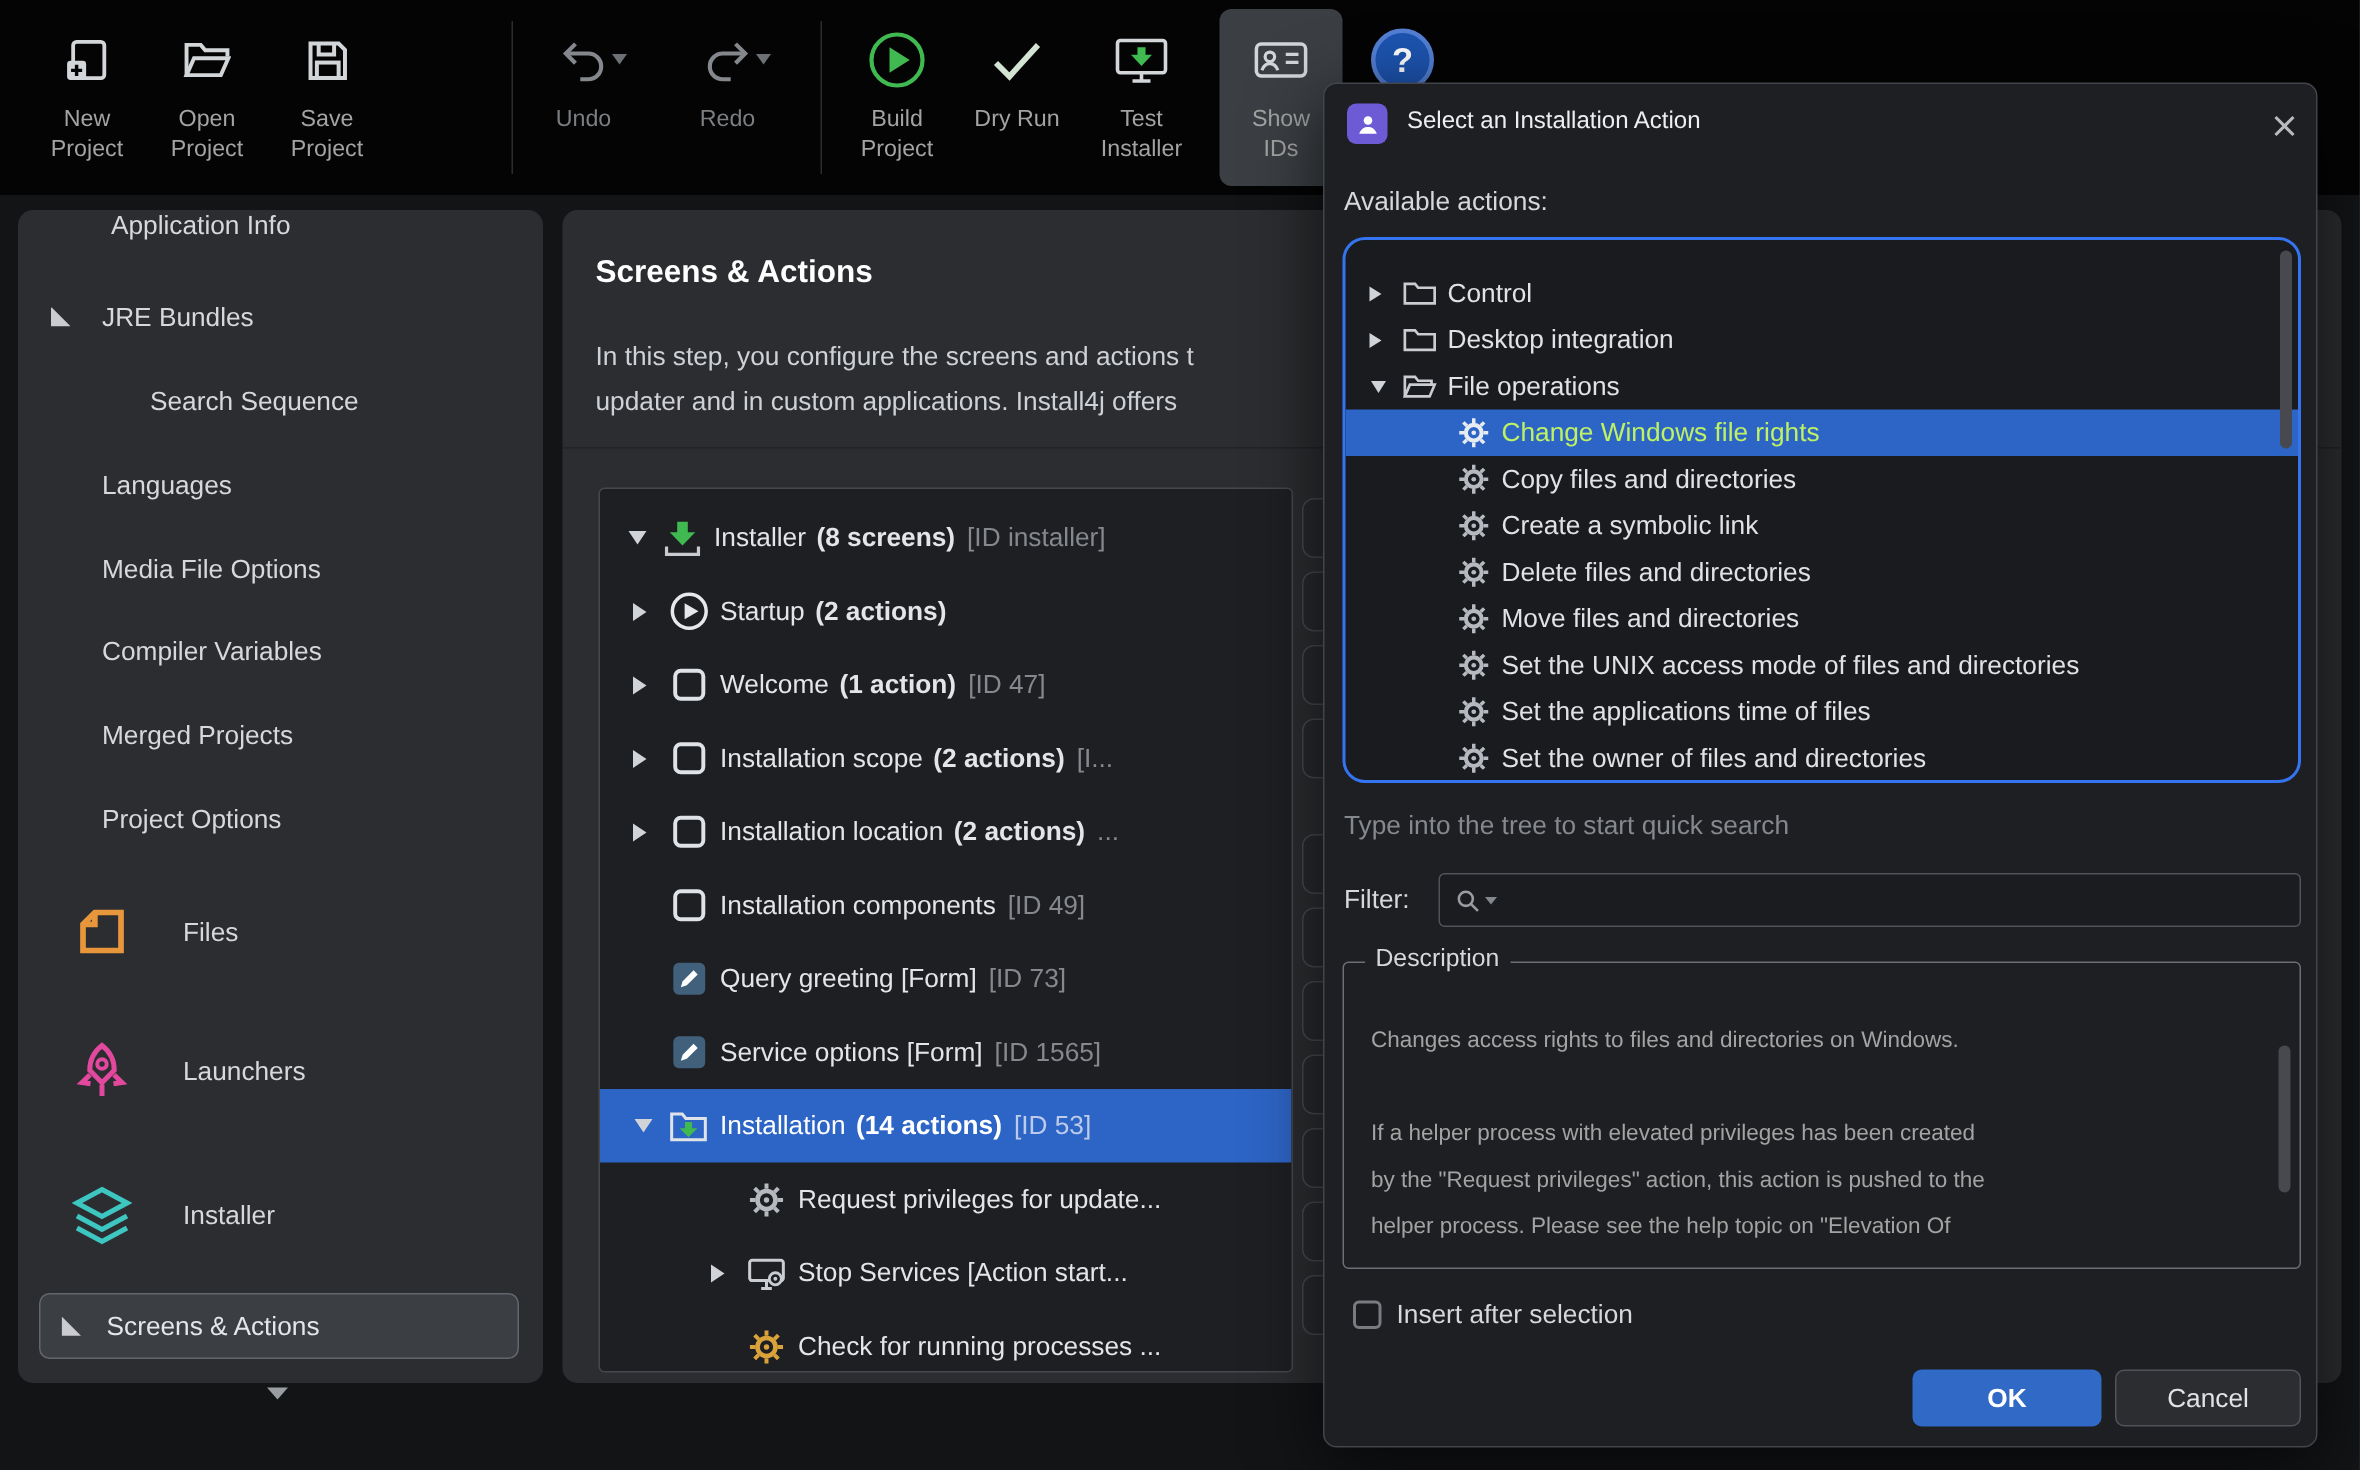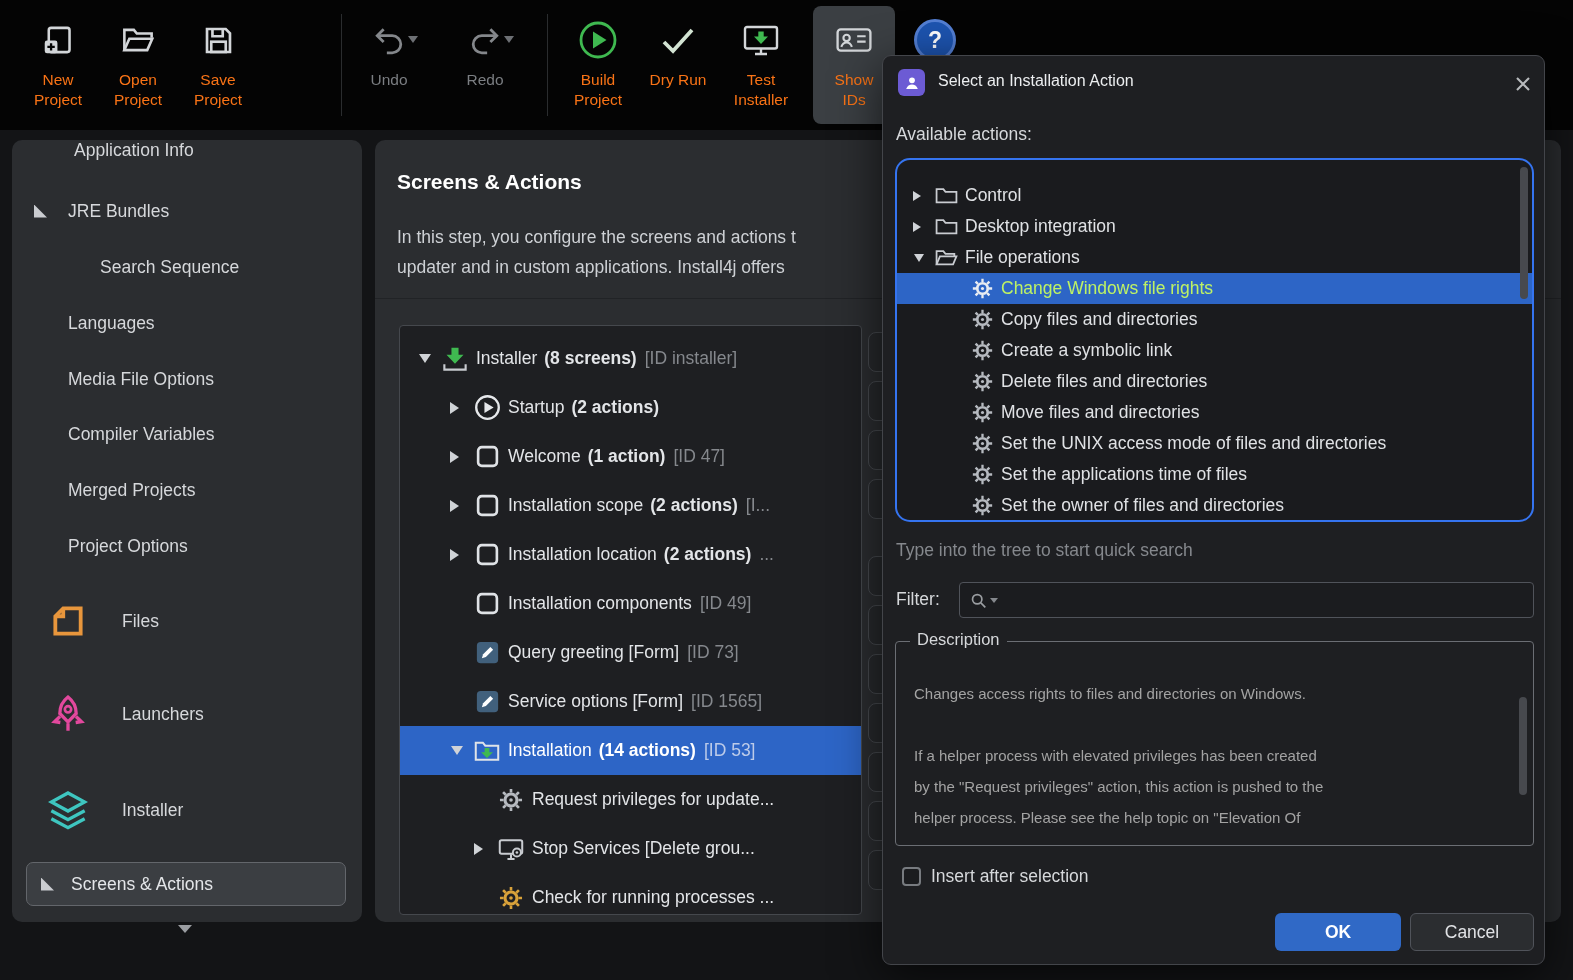--- a/index.html
+++ b/index.html
@@ -4,21 +4,21 @@
 <style>
   *{margin:0;padding:0;box-sizing:border-box}
   html,body{width:1573px;height:980px}
   body{background:#131416;font-family:"Liberation Sans",sans-serif;color:#d6d8db;position:relative;overflow:hidden}
   svg{display:block}
 
   
   .toolbar{position:absolute;left:0;top:0;width:1573px;height:130px;background:#040404;z-index:1}
   .tb-item{position:absolute;top:6px;width:82px;height:118px;display:flex;flex-direction:column;align-items:center;padding-top:8px;border-radius:8px}
   .tb-icon{height:52px;display:flex;align-items:center;justify-content:center;color:#d3d6d9;position:relative}
-  .tb-label{margin-top:4px;font-size:15.5px;line-height:1.32;color:#f97316;text-align:center;max-width:64px}
+  .tb-label{margin-top:4px;font-size:15.5px;line-height:1.32;color:#a3a3a3;text-align:center;max-width:64px}
   .tb-item.disabled .tb-label{color:#7b7e82}
   .tb-item.disabled .tb-icon{color:#84878b}
   .tb-item.active{background:#3b3f43}
   .tb-sep{position:absolute;top:14px;width:1px;height:102px;background:#2a2c2e}
   .caret-down{position:absolute;right:-14px;top:22px;width:0;height:0;border:5px solid transparent;border-top:7px solid #6d7074}
   .help-circle{width:42px;height:42px;border-radius:50%;background:#1d54b0;border:3px solid #537fd4;color:#fff;font-size:23px;font-weight:bold;display:flex;align-items:center;justify-content:center}
 
   
   .sidebar{position:absolute;left:12px;top:140px;width:350px;height:782px;background:#2b2d30;border-radius:10px;overflow:hidden}
   .sb-item{position:absolute;left:0;width:100%;height:44px;display:flex;align-items:center;font-size:17.5px;color:#d6d8db;white-space:nowrap}
@@ -34,21 +34,21 @@
   .sb-bottom-chevron{position:absolute;left:178px;top:925px;width:0;height:0;border:7px solid transparent;border-top:8px solid #9a9da1}
 
   
   .main{position:absolute;left:375px;top:140px;width:1186px;height:782px;background:#2b2d30;border-radius:10px}
   .main-title{position:absolute;left:22px;top:30px;font-size:21px;font-weight:bold;color:#fff}
   .main-intro{position:absolute;left:22px;top:82px;font-size:17.5px;line-height:30px;color:#ced1d5;white-space:nowrap}
   .main-divider{position:absolute;left:0;right:0;top:158px;height:1px;background:#212326}
   .tree-box{position:absolute;left:24px;top:185px;width:463px;height:590px;background:#1e1f22;border:1px solid #45484d;border-radius:4px;overflow:hidden;padding-top:8px}
   .trow{height:49px;display:flex;align-items:center;font-size:17.5px;color:#e3e5e8;white-space:nowrap;overflow:hidden}
   .trow.ind0{padding-left:12px}
-  .trow.ind1{padding-left:44px}
+  .trow.ind1{padding-left:16px}
   .trow.ind2{padding-left:68px}
   .trow.selected{background:#2d65c6;color:#fff}
   .exp{width:26px;min-width:26px;display:flex;align-items:center;justify-content:center}
   .exp.col::before{content:"";border:6px solid transparent;border-left:9px solid #d0d3d7}
   .exp.open::before{content:"";border:6px solid transparent;border-top:9px solid #d0d3d7;margin-top:6px}
   .ticn{width:34px;min-width:34px;display:flex;align-items:center;justify-content:center}
   .tname{margin-left:4px}
   .tbold{font-weight:bold;margin-left:7px}
   .tid{color:#85888d;margin-left:8px}
   .trow.selected .tid{color:#bccbe9}
@@ -466,21 +466,21 @@
       <span class="tname">Request privileges for update...</span>
 
     </div>
     <div class="trow ind2">
       <span class="exp col"></span>
       <span class="ticn" style="color:#c9ccd1">
           <svg width="26" height="24">
             <use href="#i-monitor-gear"></use>
           </svg>
         </span>
-      <span class="tname">Stop Services [Delete grou...</span>
+      <span class="tname">Stop Services [Action start...</span>
 
     </div>
     <div class="trow ind2">
       <span class="exp"></span>
       <span class="ticn" style="color:#d9a23a">
           <svg width="24" height="24">
             <use href="#i-gear"></use>
           </svg>
         </span>
       <span class="tname">Check for running processes ...</span>

